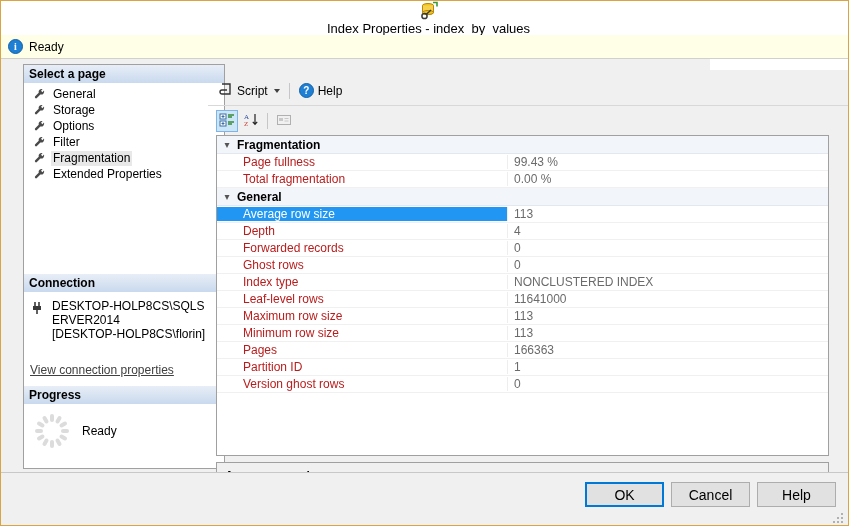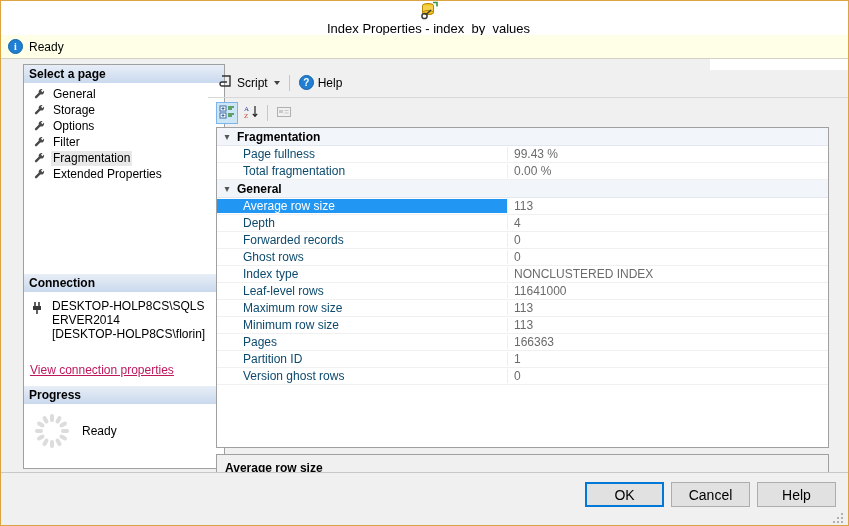--- a/index.html
+++ b/index.html
@@ -169,21 +169,21 @@
     margin-left: 6px;
     font-size: 12px;
     line-height: 14px;
     width: 155px;
     word-break: break-all;
   }
   .conn-link {
     display: block;
     margin: 22px 0 0 6px;
     font-size: 12px;
-    color: #be185d;
+    color: #404040;
     text-decoration: underline;
     cursor: pointer;
   }
 
   .progress-section {
     position: absolute;
     left: 0;
     top: 321px;
     width: 200px;
   }
@@ -206,21 +206,21 @@
     transform-origin: 2px 17px;
   }
   .progress-text {
     margin-left: 12px;
     font-size: 12px;
   }
 
   
   .rightpane {
     position: absolute;
-    left: 207px; top: 8px;
+    left: 207px; top: 16px;
     width: 640px;
     height: 412px;
   }
   .toolbar {
     height: 29px;
     display: flex;
     align-items: center;
     padding-left: 7px;
     border-bottom: 1px solid #d8d8d8;
   }
@@ -321,21 +321,21 @@
   .cat-name {
     font-weight: bold;
     font-size: 12px;
     color: #000000;
   }
   .pg-name {
     width: 290px;
     flex: 0 0 auto;
     padding-left: 26px;
     box-sizing: border-box;
-    color: #0c4a6e;
+    color: #b91c1c;
     white-space: nowrap;
     overflow: hidden;
   }
   .pg-value {
     flex: 1 1 auto;
     padding-left: 6px;
     color: #6b6b6b;
     border-left: 1px solid #eeeeee;
     white-space: nowrap;
     overflow: hidden;

